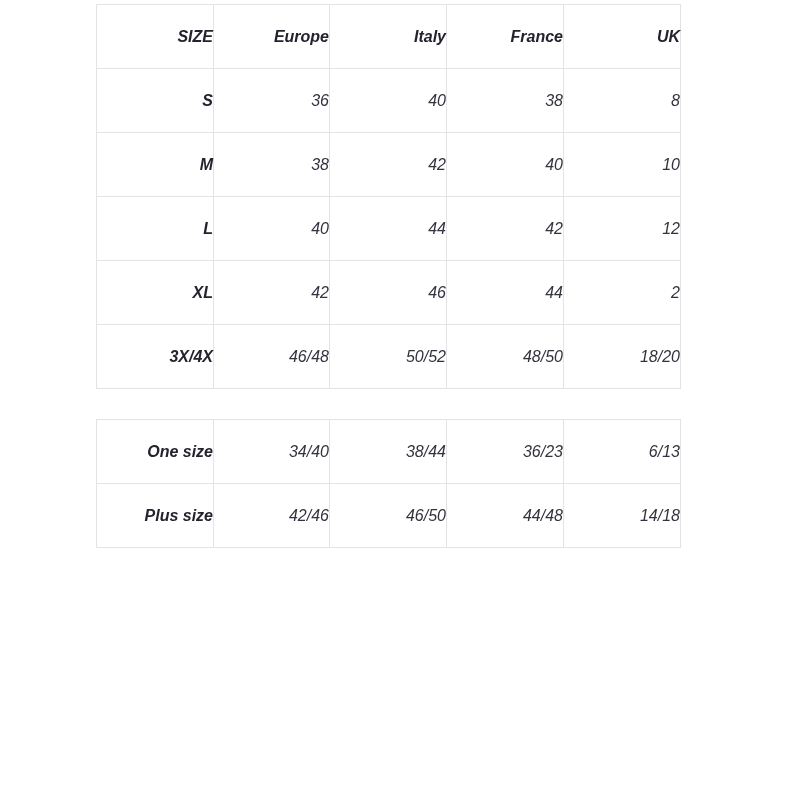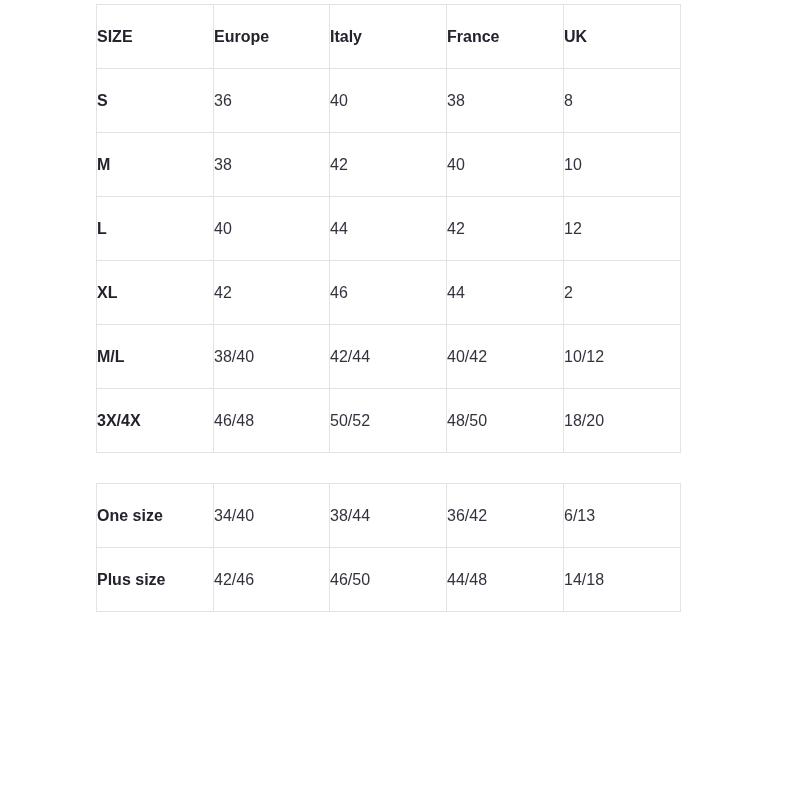--- a/index.html
+++ b/index.html
@@ -23,26 +23,27 @@
   }
   table.size-table {
     width: 584px;
     border-collapse: collapse;
     table-layout: fixed;
   }
   table.size-table td,
   table.size-table th {
     border: 1px solid #e3e3e6;
     height: 63px;
-    text-align: left;
+    text-align: right;
     vertical-align: middle;
     font-size: 16px;
     font-weight: 400;
     color: #33333f;
     padding: 0;
+    font-style: italic;
   }
   table.size-table th,
   table.size-table td.rowhead {
     font-weight: 700;
     color: #23232e;
   }
   table.size-table col.c0 { width: 117px; }
   table.size-table col.c1 { width: 116px; }
   table.size-table col.c2 { width: 117px; }
   table.size-table col.c3 { width: 117px; }
@@ -99,27 +100,20 @@
         <td>12</td>
       </tr>
       <tr>
         <td class="rowhead">XL</td>
         <td>42</td>
         <td>46</td>
         <td>44</td>
         <td>2</td>
       </tr>
       <tr>
-        <td class="rowhead">M/L</td>
-        <td>38/40</td>
-        <td>42/44</td>
-        <td>40/42</td>
-        <td>10/12</td>
-      </tr>
-      <tr>
         <td class="rowhead">3X/4X</td>
         <td>46/48</td>
         <td>50/52</td>
         <td>48/50</td>
         <td>18/20</td>
       </tr>
     </tbody>
   </table>
 
   <div class="gap"></div>
@@ -130,21 +124,21 @@
         <col class="c1">
         <col class="c2">
         <col class="c3">
         <col class="c4">
     </colgroup>
     <tbody>
       <tr>
         <td class="rowhead">One size</td>
         <td>34/40</td>
         <td>38/44</td>
-        <td>36/42</td>
+        <td>36/23</td>
         <td>6/13</td>
       </tr>
       <tr>
         <td class="rowhead">Plus size</td>
         <td>42/46</td>
         <td>46/50</td>
         <td>44/48</td>
         <td>14/18</td>
       </tr>
     </tbody>

